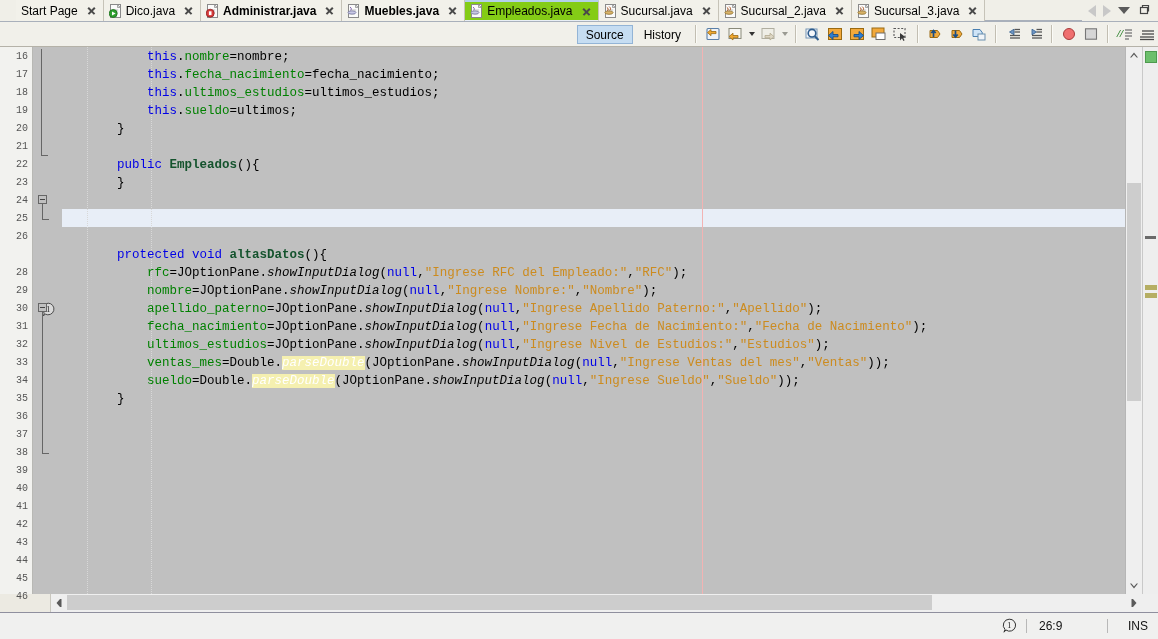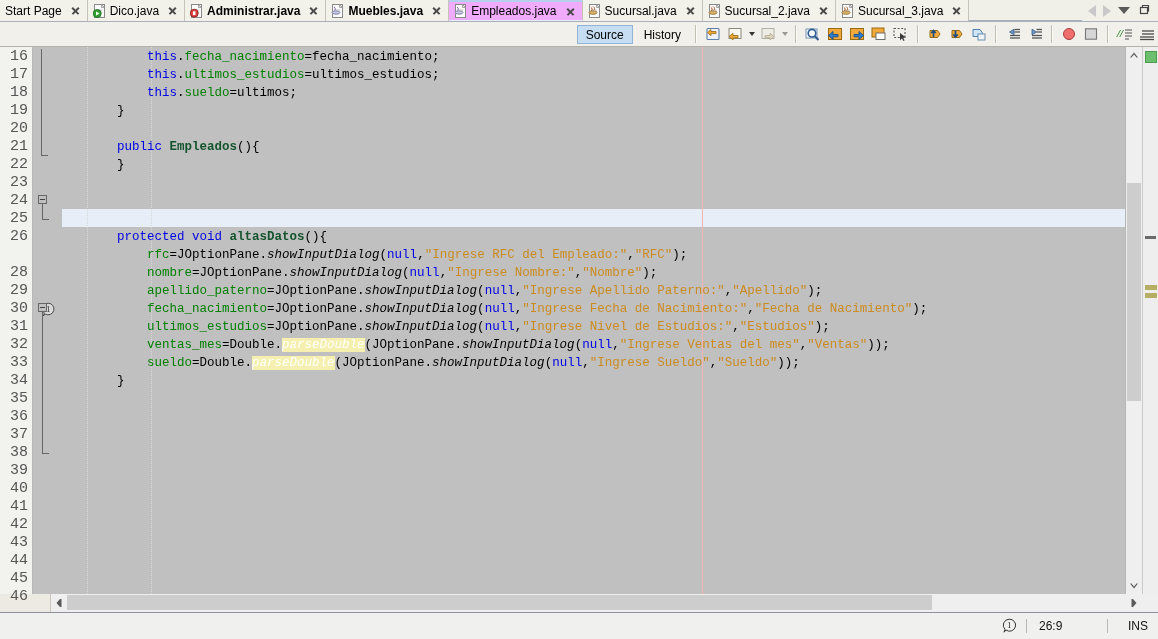--- a/index.html
+++ b/index.html
@@ -7,33 +7,33 @@
     width:1158px;height:639px;overflow:hidden;
     background:#f0f0ef;
     font-family:"Liberation Sans",sans-serif;
     font-size:12px;color:#000;
     -webkit-font-smoothing:antialiased;
   }
   
   #tabbar{
     position:relative;height:21px;background:#f0efe8;
     border-bottom:1px solid #a9b0bb;
-    display:flex;align-items:stretch;
+    display:flex;align-items:stretch;padding-left:16px;
   }
   .tab{
     display:flex;align-items:center;gap:4px;
     padding:0 6px 0 5px;height:21px;box-sizing:border-box;
     background:#f2f1ea;
     border-right:1px solid #c6c3b8;
     font-size:12px;white-space:nowrap;
     position:relative;
   }
   .tab.first{border-left:none;}
   .tab.active{
-    background:#f0abfc;
+    background:#84cc16;
     border-top:2px solid #b4d0ea;
     border-bottom:1px solid #e8eef6;
     z-index:3;
   }
   .tab.bold .tab-label{font-weight:bold;}
   .tab-label{padding-right:2px;letter-spacing:0px;}
   .tab-close{
     display:inline-block;width:11px;height:11px;
     position:relative;flex:0 0 auto;margin-left:2px;
   }
@@ -75,21 +75,21 @@
   }
   .tdrop{width:11px;height:21px;display:flex;align-items:center;justify-content:center;flex:0 0 auto;}
   
   #editor{
     position:relative;height:547px;display:flex;background:#c0c0c0;
     box-sizing:border-box;
   }
   #gutter-nums{
     width:33px;flex:0 0 auto;background:#f2f2ef;
     border-right:1px solid #b8b8b4;
-    font-family:"Liberation Mono",monospace;font-size:15px;
+    font-family:"Liberation Mono",monospace;font-size:10px;
     color:#555;text-align:right;box-sizing:border-box;
     padding-top:1px;
   }
   #gutter-nums .ln{height:18px;line-height:18px;padding-right:4px;}
   #gutter-fold{
     width:29px;flex:0 0 auto;background:#c0c0c0;position:relative;
   }
   #codearea{
     flex:1 1 auto;position:relative;background:#c0c0c0;overflow:hidden;
   }
@@ -511,20 +511,21 @@
     <div class="foldline" style="left:9px;top:265px;height:141px;"></div>
     <div class="foldend" style="left:9px;top:406px;width:7px;"></div>
   </div>
 
   <div id="codearea">
     <div id="caretline"></div>
     <div class="ig" style="left:25px;"></div>
     <div class="ig" style="left:89px;"></div>
     <div id="marginline"></div>
     <div id="code-lines" style="position:relative;z-index:2;padding-top:1px;">
+        <div class="cline"><span class="plain">        </span><span class="kw">this</span><span class="plain">.</span><span class="fld">nombre</span><span class="plain">=nombre;</span></div>
         <div class="cline"><span class="plain">        </span><span class="kw">this</span><span class="plain">.</span><span class="fld">fecha_nacimiento</span><span class="plain">=fecha_nacimiento;</span></div>
         <div class="cline"><span class="plain">        </span><span class="kw">this</span><span class="plain">.</span><span class="fld">ultimos_estudios</span><span class="plain">=ultimos_estudios;</span></div>
         <div class="cline"><span class="plain">        </span><span class="kw">this</span><span class="plain">.</span><span class="fld">sueldo</span><span class="plain">=ultimos;</span></div>
         <div class="cline"><span class="plain">    }</span></div>
         <div class="cline">&nbsp;</div>
         <div class="cline"><span class="plain">    </span><span class="kw">public</span><span class="plain"> </span><span class="cls">Empleados</span><span class="plain">(){</span></div>
         <div class="cline"><span class="plain">    }</span></div>
         <div class="cline">&nbsp;</div>
         <div class="cline">&nbsp;</div>
         <div class="cline">&nbsp;</div>

